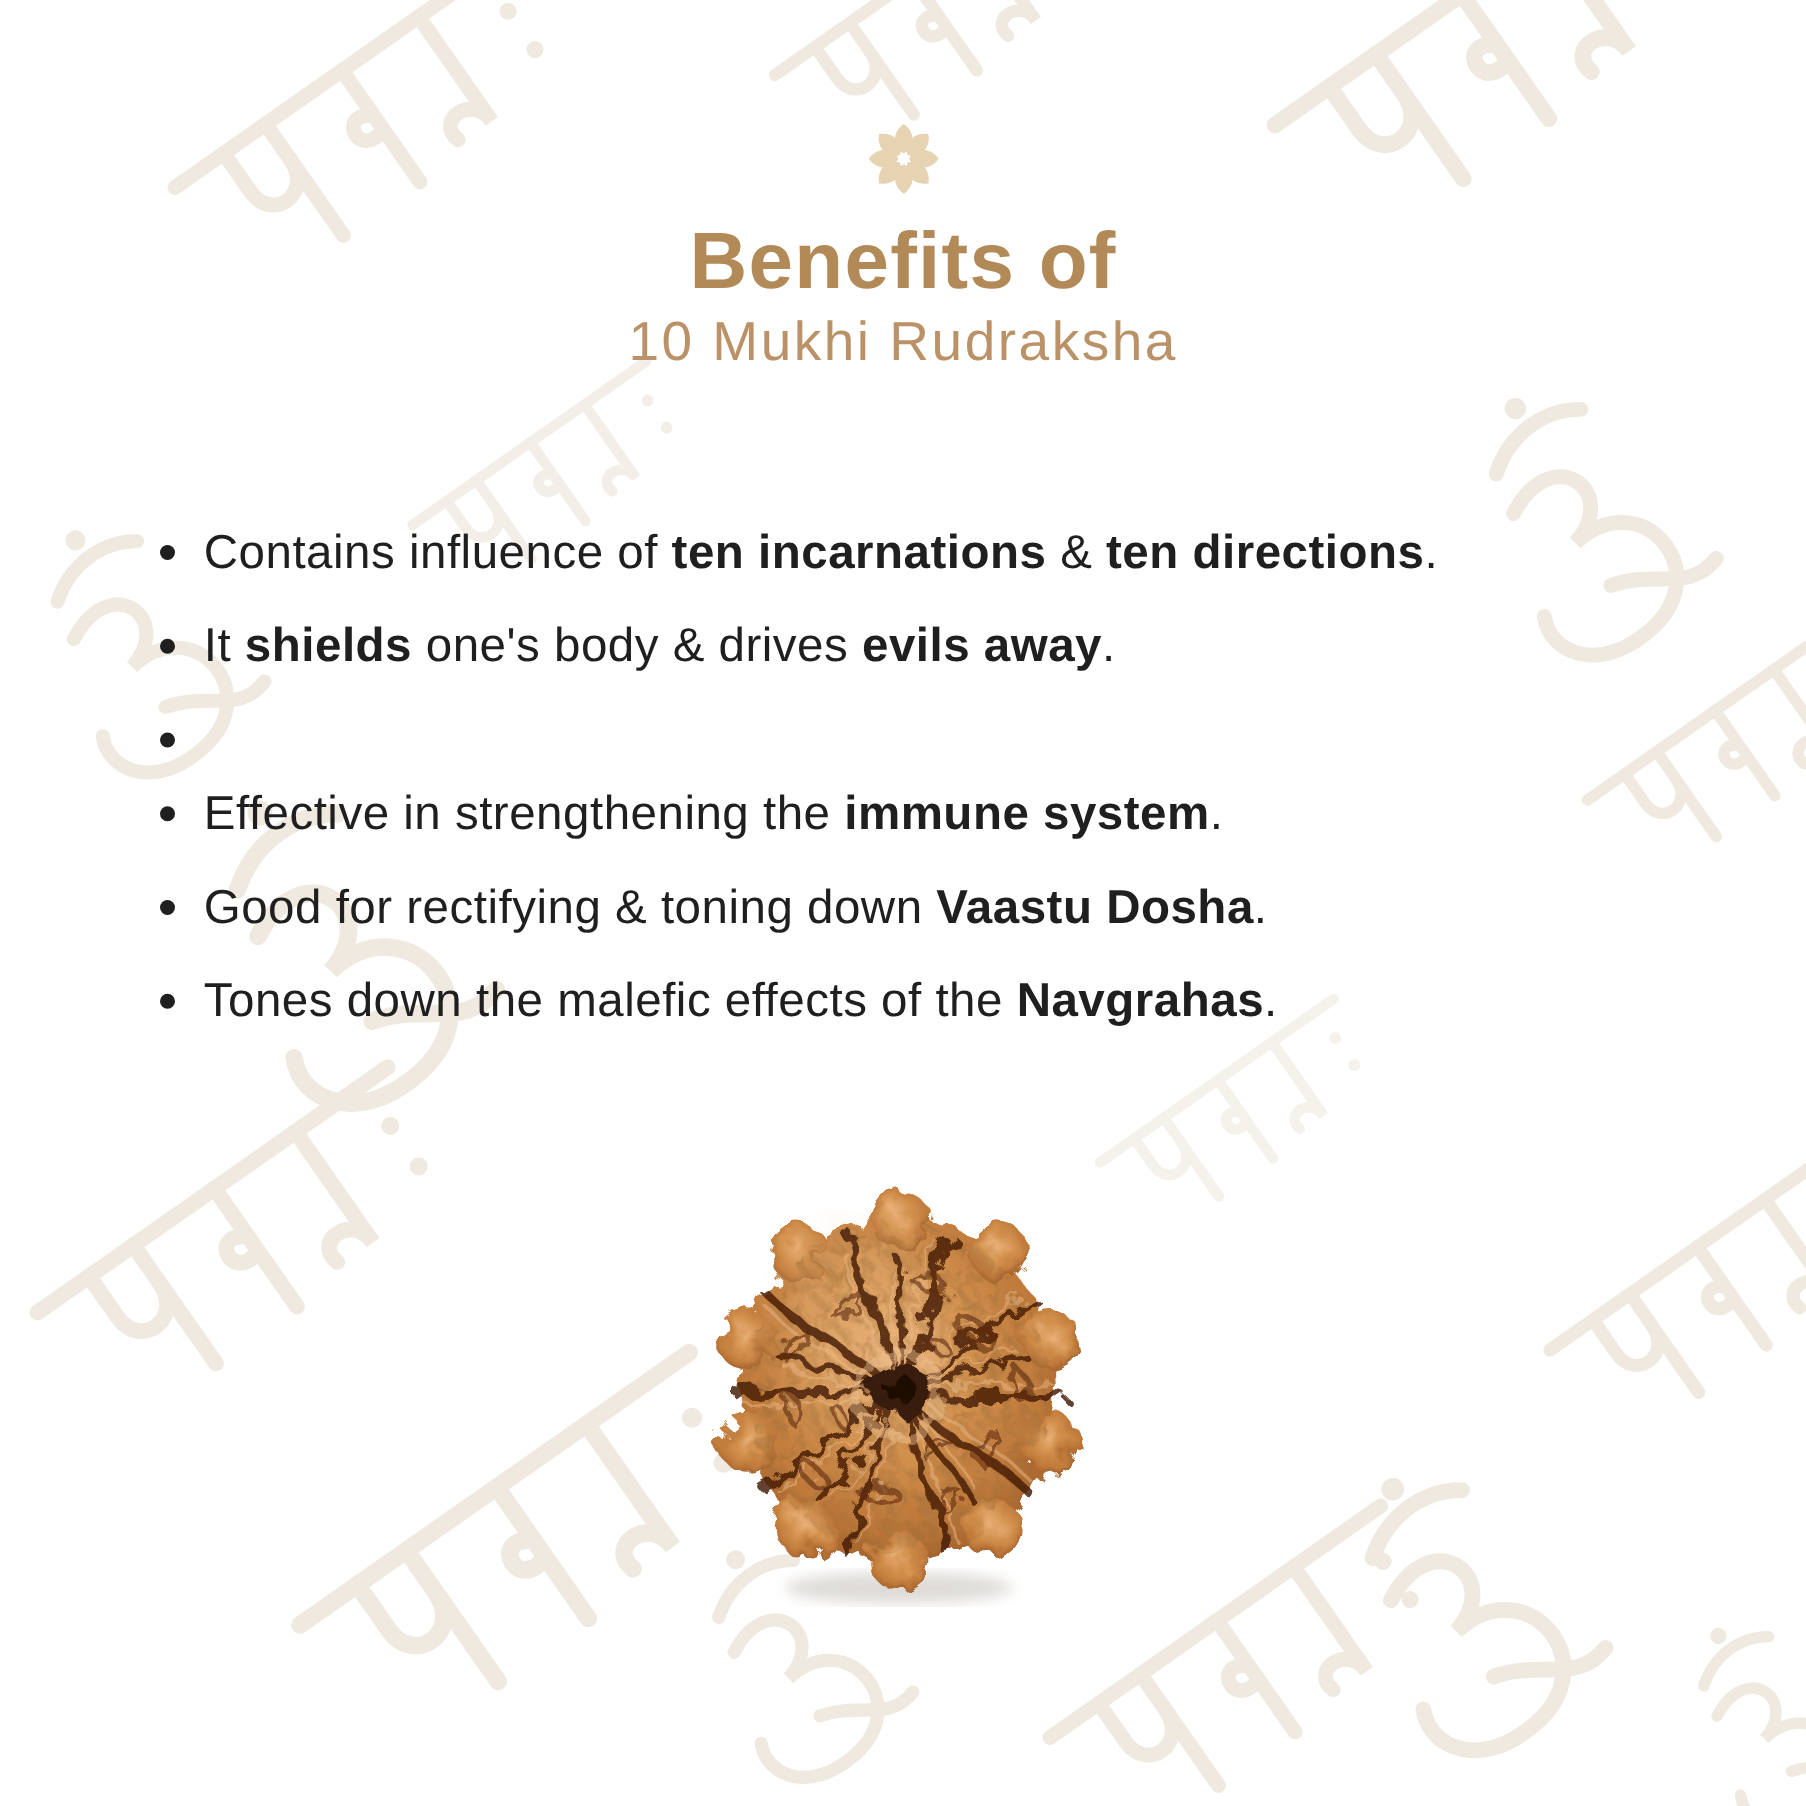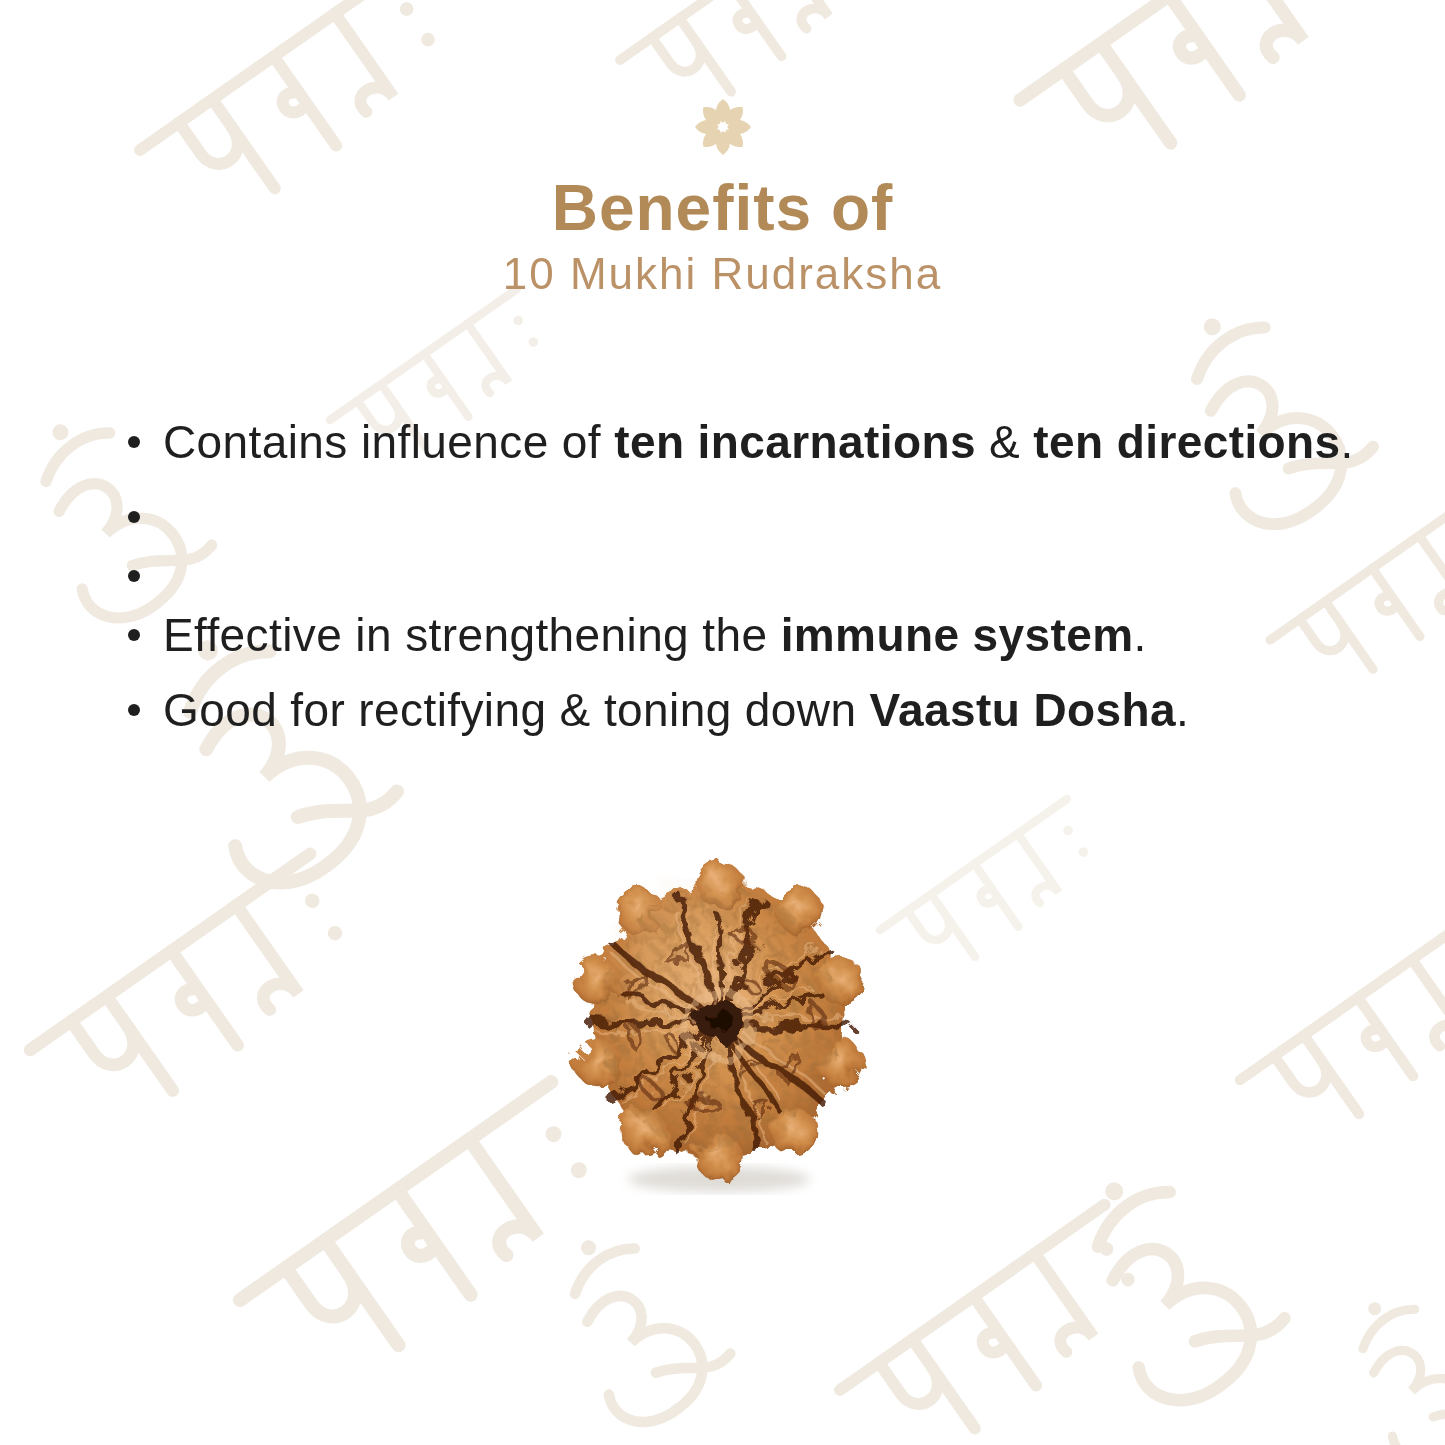--- a/index.html
+++ b/index.html
@@ -21,21 +21,21 @@
   .subtitle{
     margin:2px 0 0 0;font-size:44px;font-weight:400;letter-spacing:2px;
     color:#bb9267;line-height:1.2;
   }
   ul.benefits{
     list-style:none;margin:120px 0 0 0;padding:0;
     align-self:flex-start;margin-left:128px;width:1230px;
   }
   ul.benefits li{
     display:flex;align-items:flex-start;margin-bottom:31px;
-    font-size:46px;line-height:44px;color:#1f1f1f;letter-spacing:0.4px;
+    font-size:38px;line-height:44px;color:#1f1f1f;letter-spacing:0.4px;
   }
   ul.benefits li:last-child{margin-bottom:0;}
   .dot{
     flex:0 0 auto;width:12px;height:12px;border-radius:50%;
     background:#1f1f1f;margin:16px 23px 0 0;
   }
   .bt{margin:0;}
   .bd{font-weight:700;}
   .figure{margin-top:124px;transform:translateX(-4px);}
 </style>
@@ -98,31 +98,36 @@
     <h1 class="title">Benefits of</h1>
     <h2 class="subtitle">10 Mukhi Rudraksha</h2>
 
     <ul class="benefits">
       <li>
         <span class="dot"></span>
         <p class="bt"><span>Contains influence of </span><span class="bd">ten incarnations</span><span> &amp; </span><span class="bd">ten directions</span><span>.</span></p>
       </li>
       <li>
         <span class="dot"></span>
+        <p class="bt"><span>It </span><span class="bd">shields</span><span> one's body &amp; drives </span><span class="bd">evils away</span><span>.</span></p>
       </li>
       <li>
         <span class="dot"></span>
       </li>
       <li>
         <span class="dot"></span>
         <p class="bt"><span>Effective in strengthening the </span><span class="bd">immune system</span><span>.</span></p>
       </li>
       <li>
         <span class="dot"></span>
         <p class="bt"><span>Good for rectifying &amp; toning down </span><span class="bd">Vaastu Dosha</span><span>.</span></p>
+      </li>
+      <li>
+        <span class="dot"></span>
+        <p class="bt"><span>Tones down the malefic effects of the </span><span class="bd">Navgrahas</span><span>.</span></p>
       </li>
     </ul>
 
     <svg class="figure" viewBox="-170 -185 340 380" width="310" height="346" aria-hidden="true">
       <defs>
         <radialGradient id="bg1" cx="0.48" cy="0.42" r="0.62">
           <stop offset="0" stop-color="#e9b078"></stop>
           <stop offset="0.4" stop-color="#d3924f"></stop>
           <stop offset="0.75" stop-color="#c07a3b"></stop>
           <stop offset="1" stop-color="#9c5d28"></stop>

